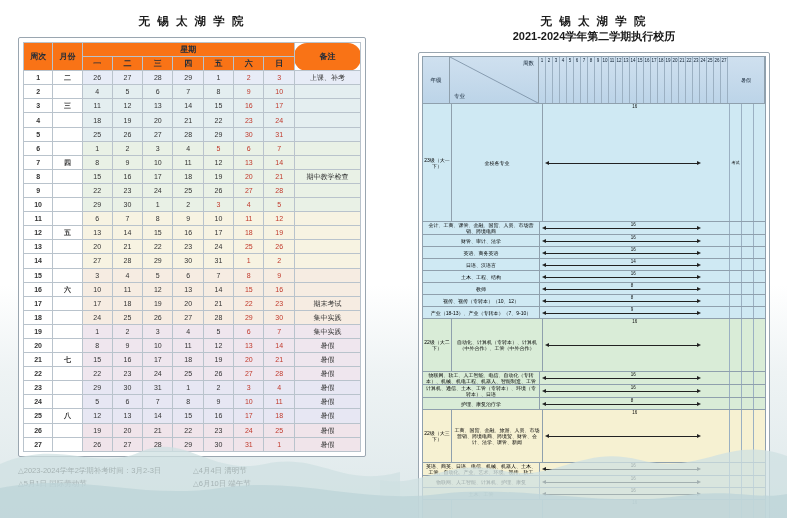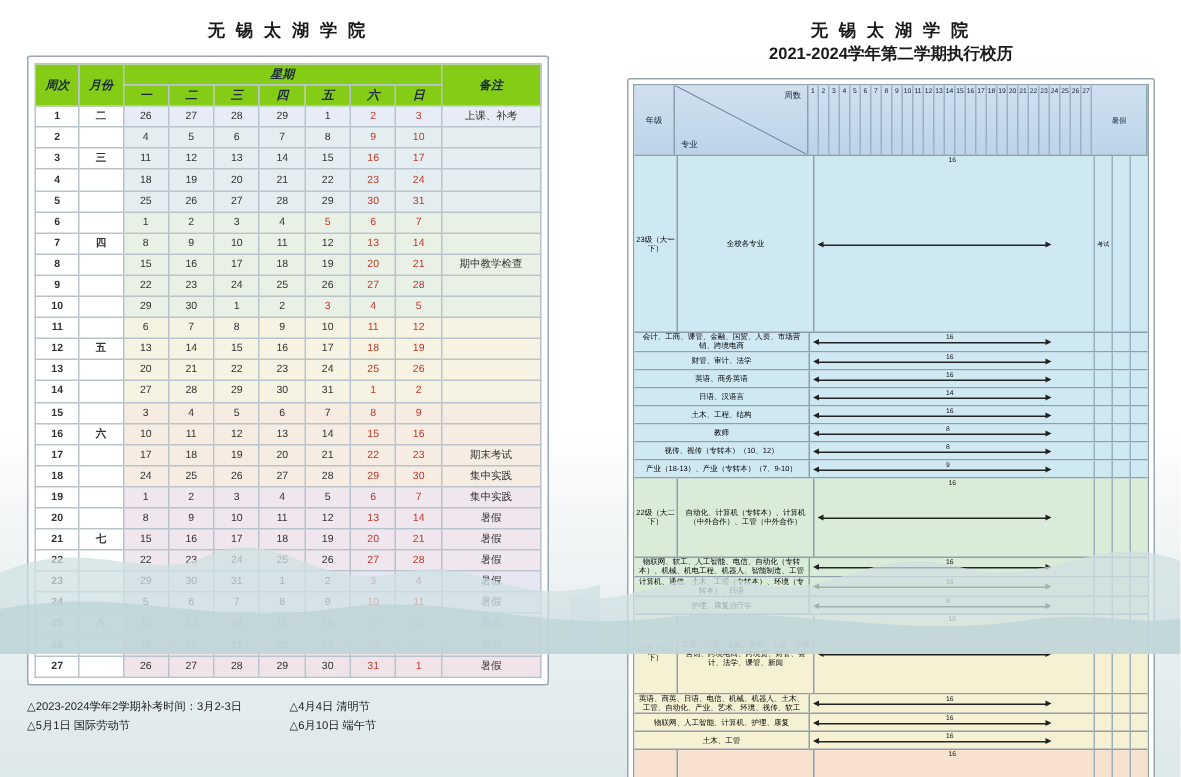--- a/index.html
+++ b/index.html
@@ -6,35 +6,35 @@
   body{
     width:787px;height:518px;
     font-family:"Liberation Sans","DejaVu Sans",sans-serif;
     background:linear-gradient(180deg,#ffffff 0%,#ffffff 55%,#eef3f4 72%,#dde8ea 100%);
     position:relative;overflow:hidden;
   }
   
   .wash{position:absolute;left:0;bottom:0;width:787px;height:150px;pointer-events:none;}
   .wash svg{display:block;}
 
-  .page{position:absolute;top:0;left:0;width:787px;height:436px;}
+  .page{position:absolute;top:0;left:0;width:787px;height:518px;}
 
   
   .left{position:absolute;left:18px;top:14px;width:348px;}
   .title{text-align:center;font-size:11.5px;font-weight:bold;color:#1a1a1a;letter-spacing:2px;line-height:15px;}
   .title .l2{letter-spacing:0px;font-size:11px;}
 
   .cal-wrap{margin-top:8px;border:1px solid #9aa6b0;background:#fff;padding:4px;border-radius:2px;}
   table.cal{border-collapse:collapse;width:100%;font-size:7px;color:#333;}
   table.cal th,table.cal td{border:1px solid #b9c3cc;text-align:center;height:13.1px;padding:0;line-height:13px;}
-  table.cal th{background:#84cc16;font-weight:bold;font-size:8px;color:#1b2a3a;font-style:italic;}
+  table.cal th{background:#f97316;font-weight:bold;font-size:8px;color:#1b2a3a;}
   .c-week{width:26px;background:#e8eef6;}
   .c-month{width:26px;}
   .c-day{width:27px;}
-  .c-note{width:60px;}
+  .c-note{width:60px;border-radius:13px;}
   td.wk{background:#dbe6f2;font-weight:bold;}
   td.mo{font-weight:bold;}
   .hol{color:#c0392b;}
   td.note{font-size:7px;}
 
   
   .g1 td{background:#e7ecf7;}
   .g2 td{background:#e4eef0;}
   .g3 td{background:#e9f1e6;}
   .g4 td{background:#f7f3e2;}

